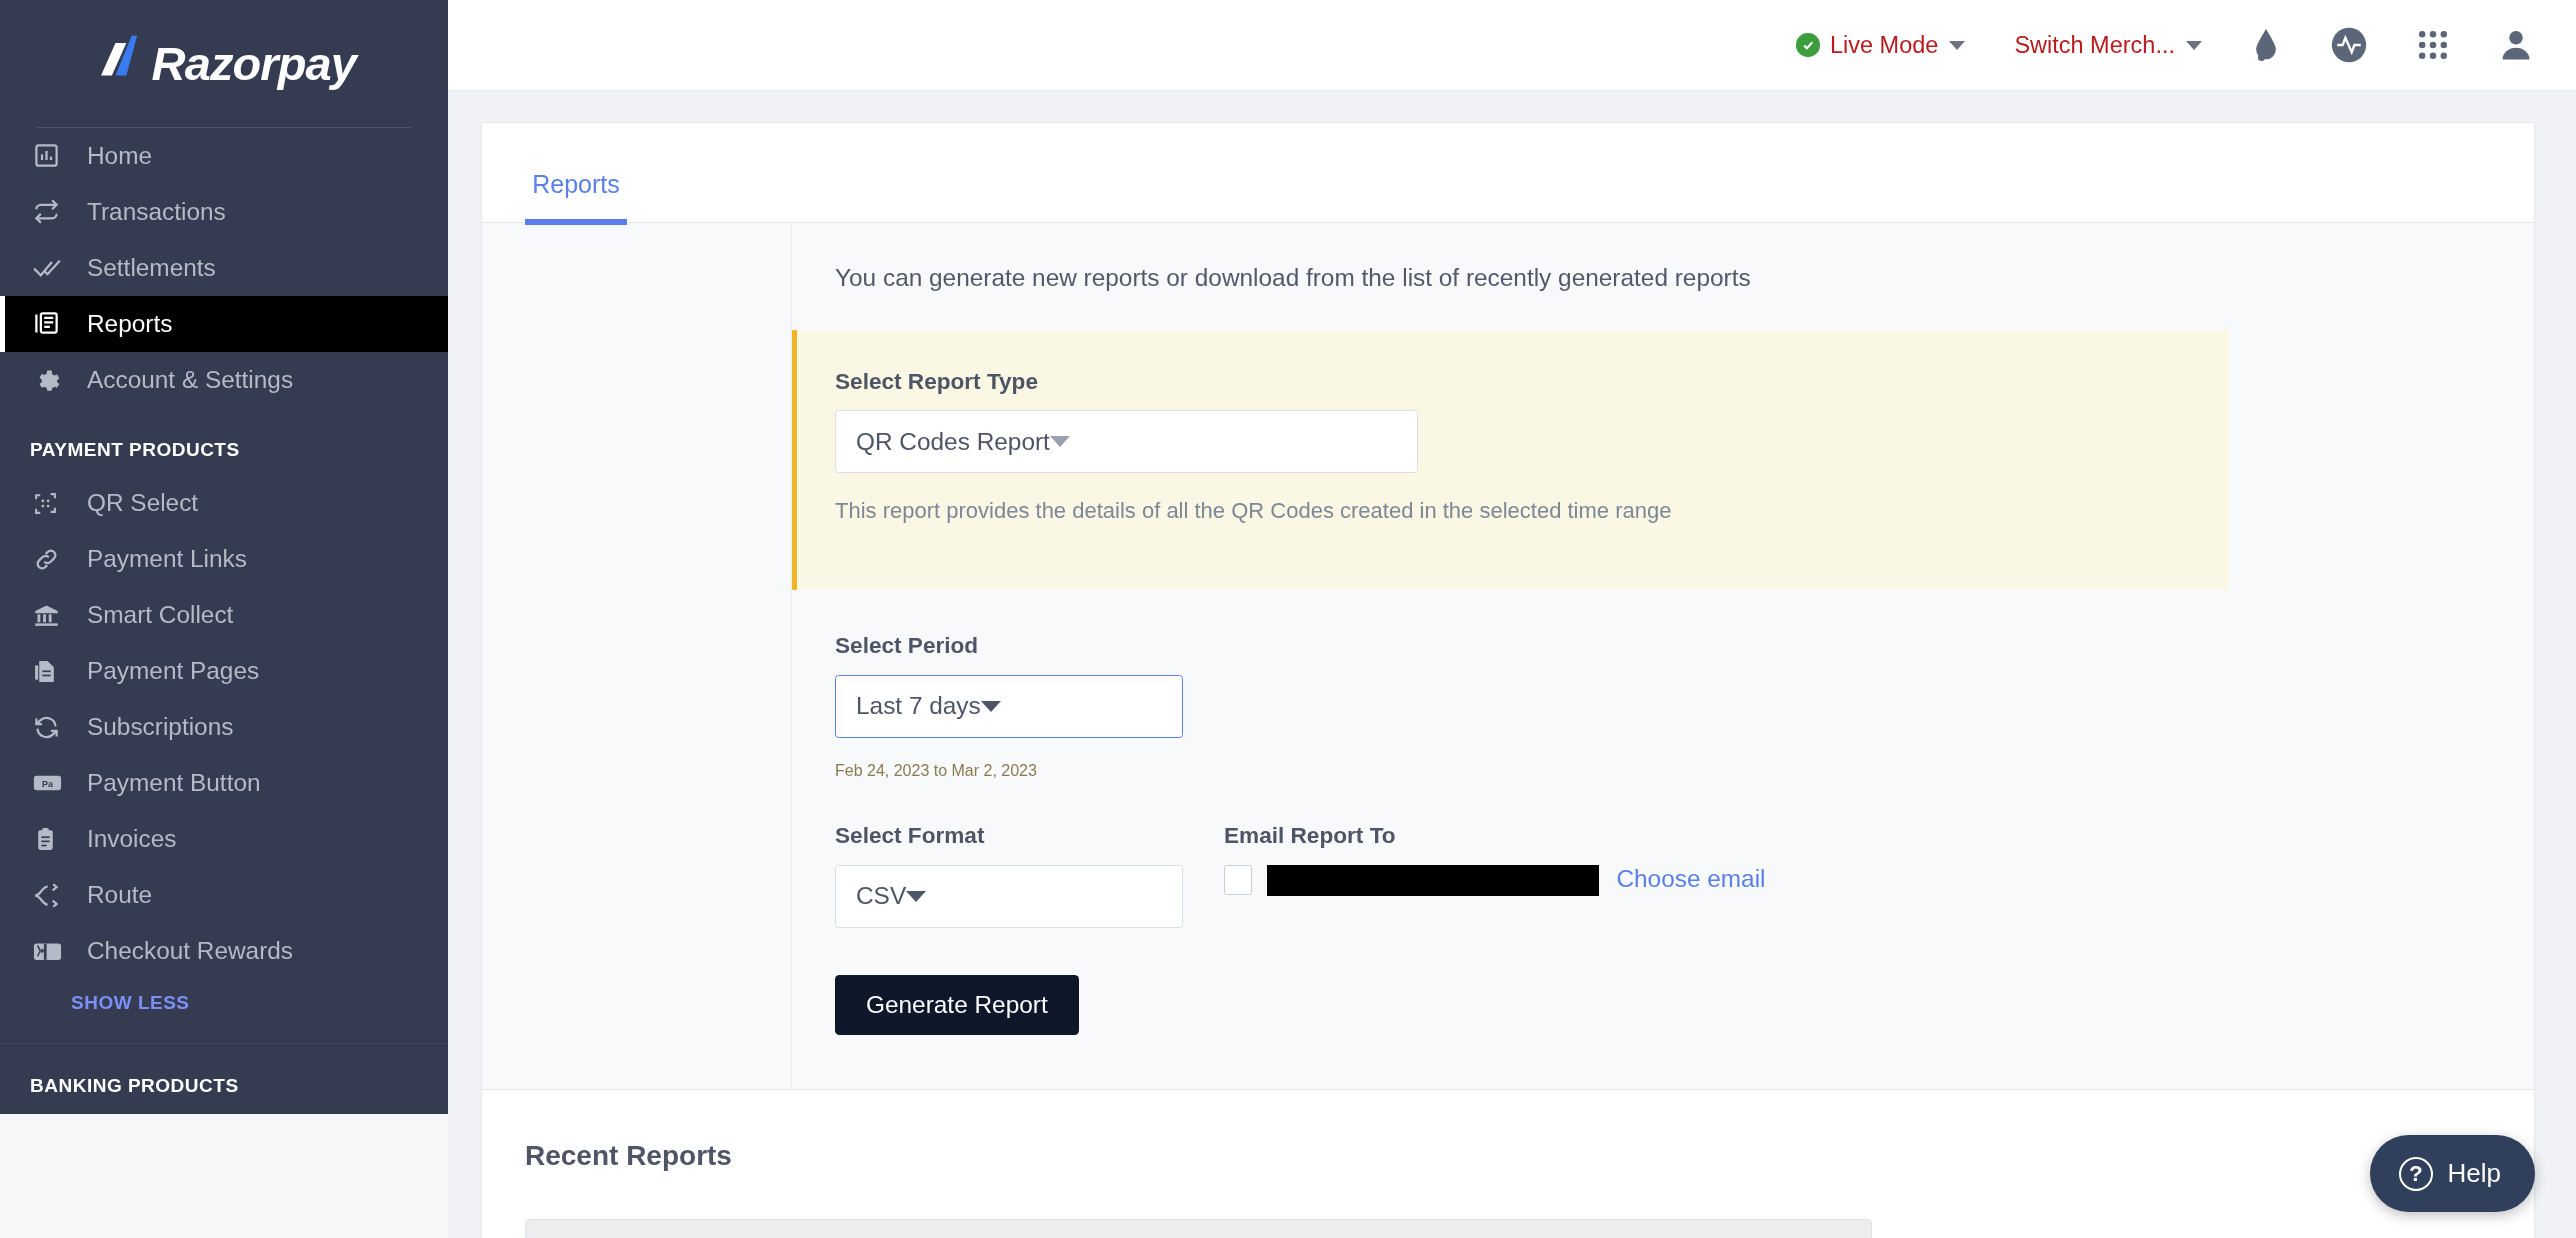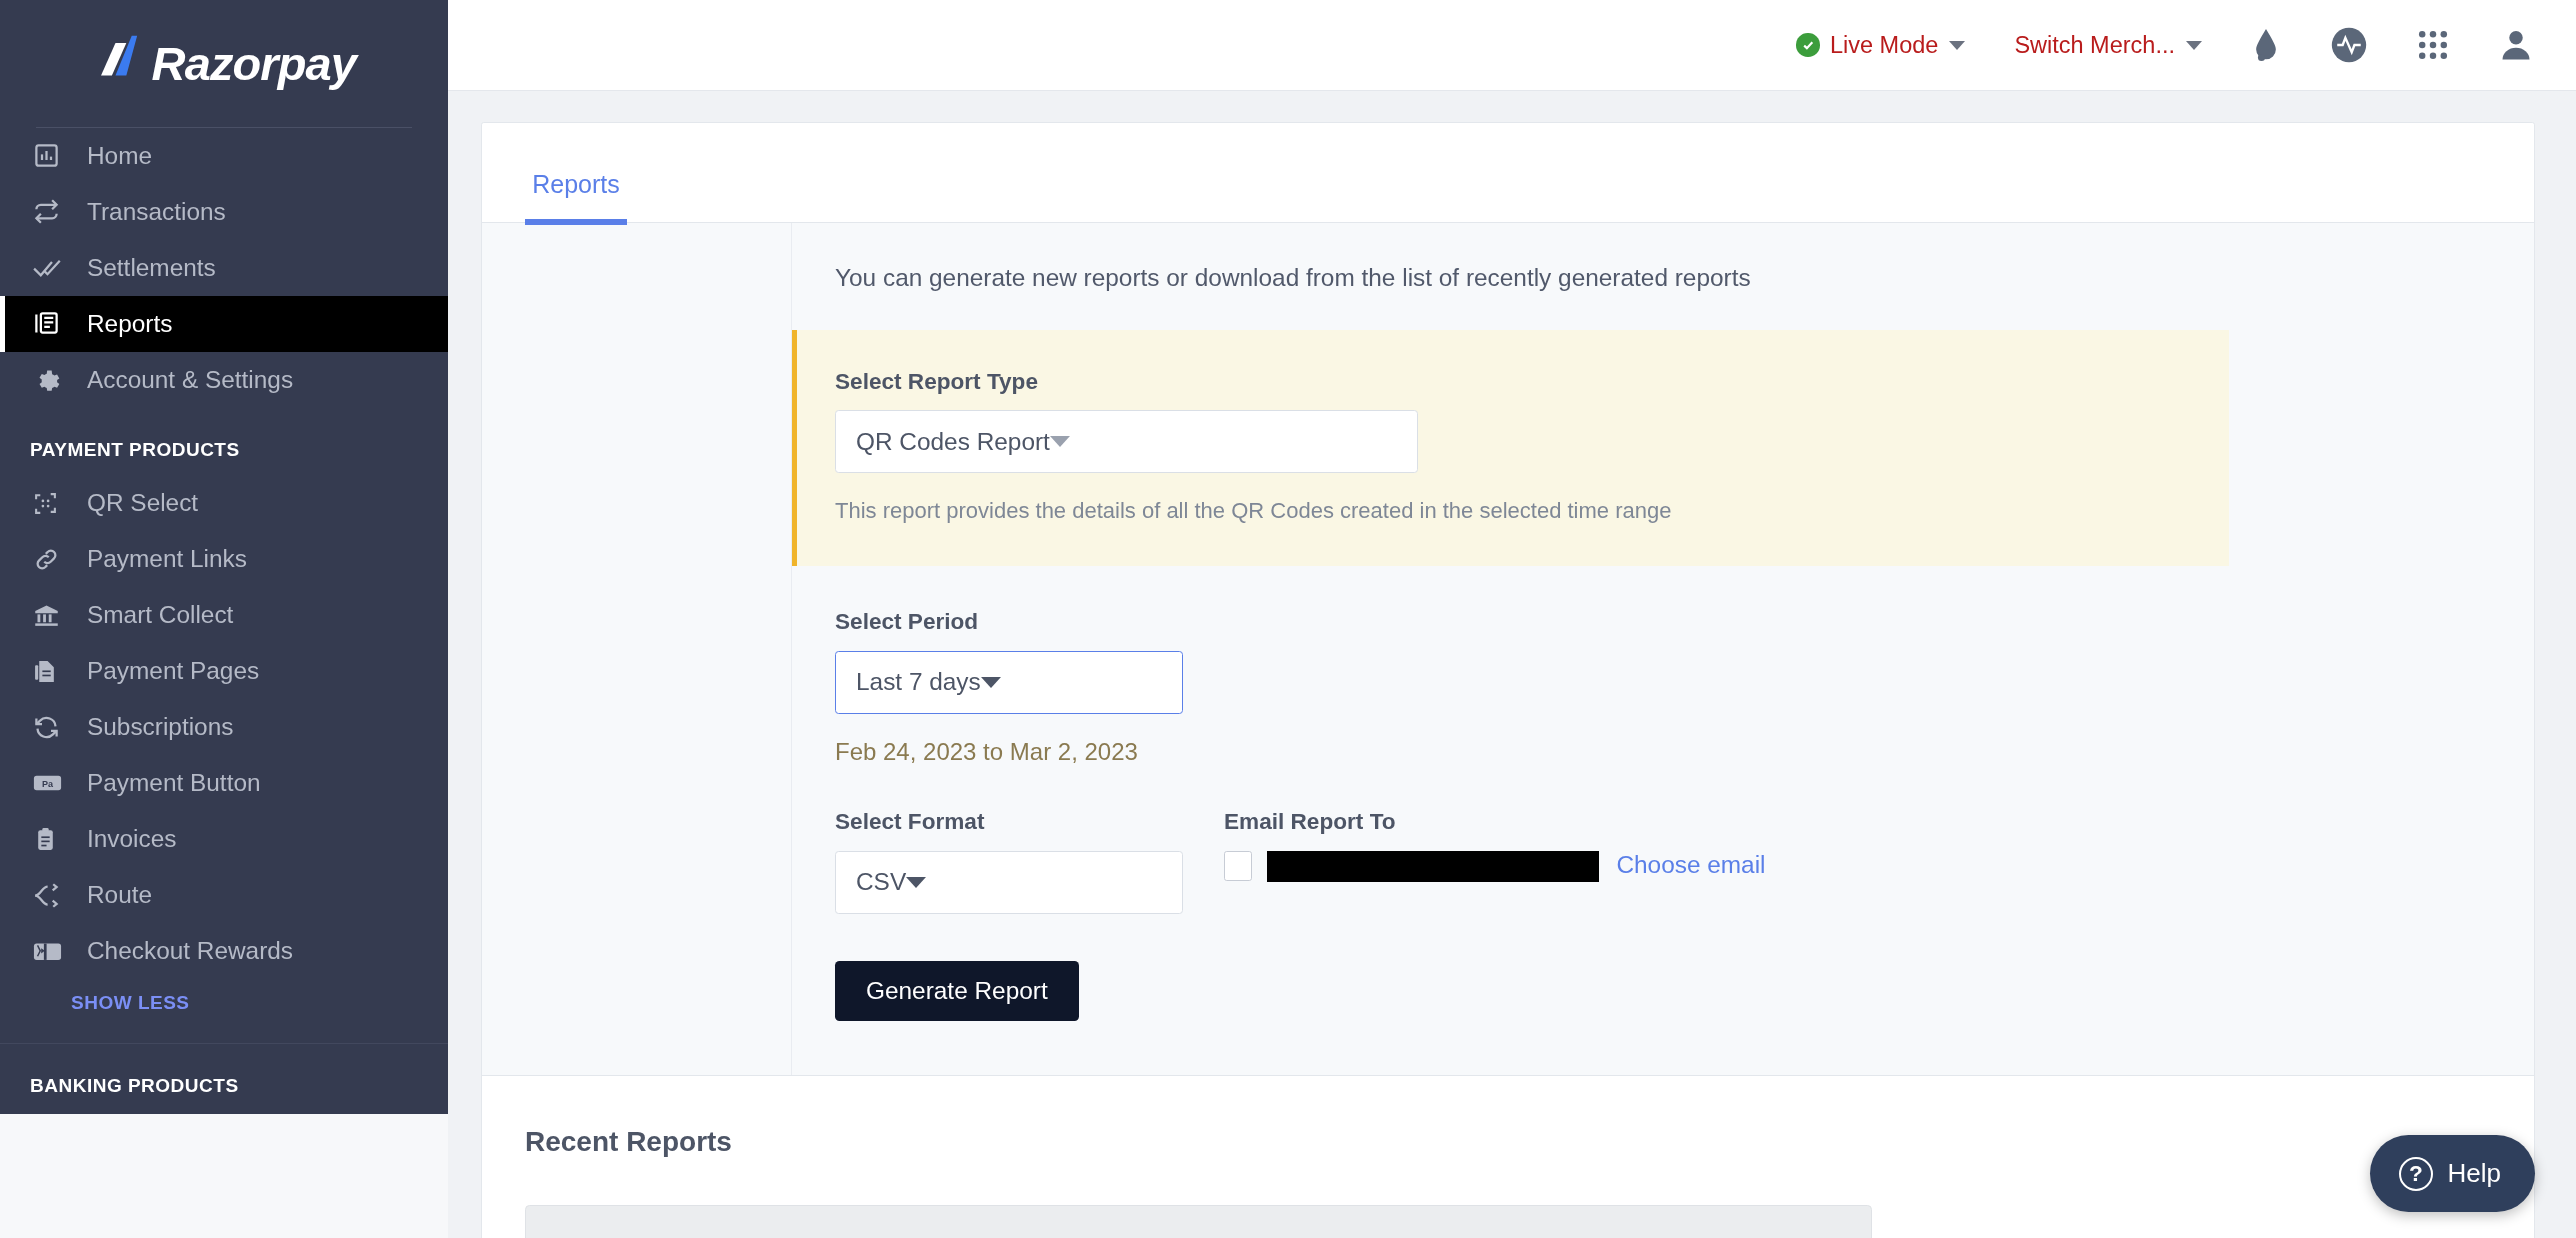--- a/index.html
+++ b/index.html
@@ -160,21 +160,21 @@
   .form-inner { width: 1437px; }
 
   .intro {
     font-size: 24.4px; color: #51596b;
     padding: 41px 0 38px 43px;
   }
 
   .yellow-band {
     background: #faf7e4;
     border-left: 5.4px solid #f0b429;
-    padding: 39px 0 42px 38px;
+    padding: 39px 0 66px 38px;
   }
   .label {
     font-size: 22.6px; font-weight: bold; color: #4d5566;
     margin-bottom: 15.4px;
   }
   .select {
     background: #ffffff;
     border: 0.9px solid #dadfe6;
     border-radius: 3.6px;
     height: 63px; width: 583px;
@@ -193,21 +193,21 @@
     border-top: 11px solid #9aa1ae;
   }
   .sel-caret.dark { border-top-color: #4d5566; }
   .hint {
     font-size: 22px; color: #7e8796;
     margin-top: 25px;
   }
 
   .period-block { padding: 43px 0 0 43px; }
   .range-text {
-    font-size: 24px; color: #8a7a50;
+    font-size: 16px; color: #8a7a50;
     margin-top: 24.4px;
   }
 
   .fmt-row {
     display: flex; padding: 43px 0 0 43px;
   }
   .fmt-col { width: 346px; flex: 0 0 346px; }
   .email-col { margin-left: 43px; }
   .email-row { display: flex; align-items: flex-start; }
   .checkbox {

